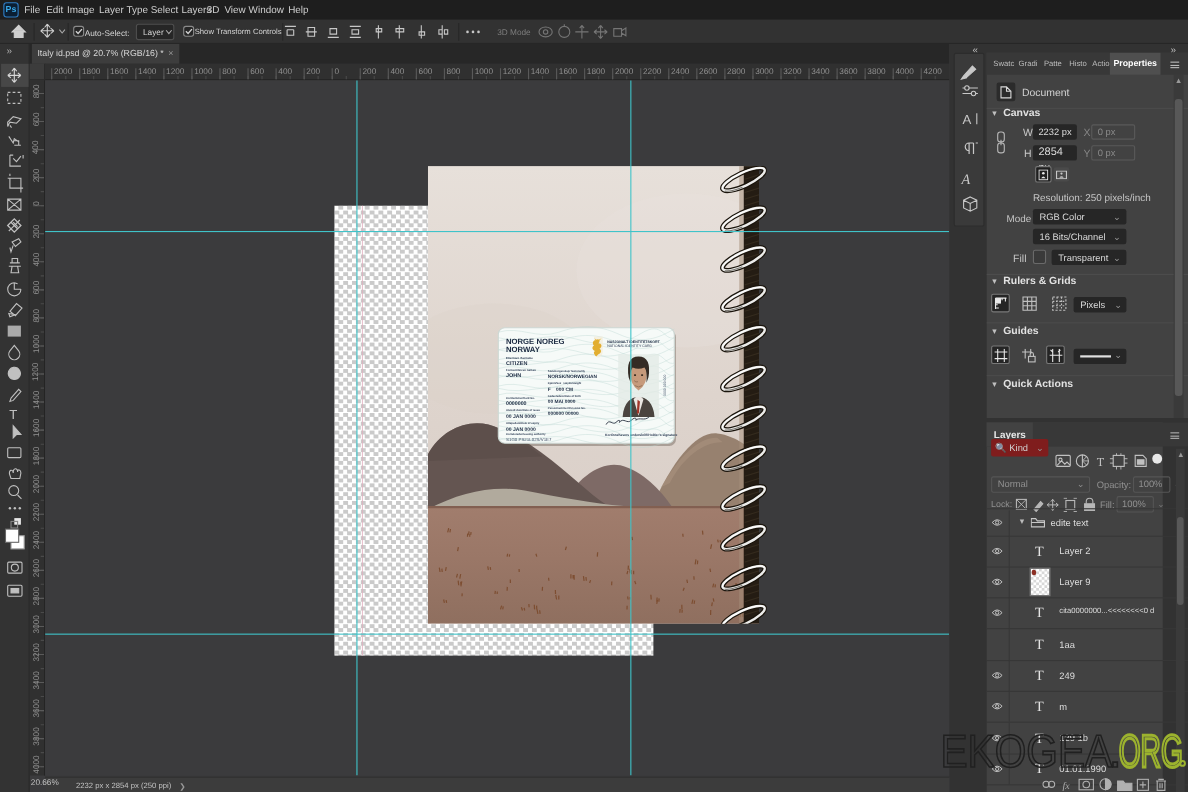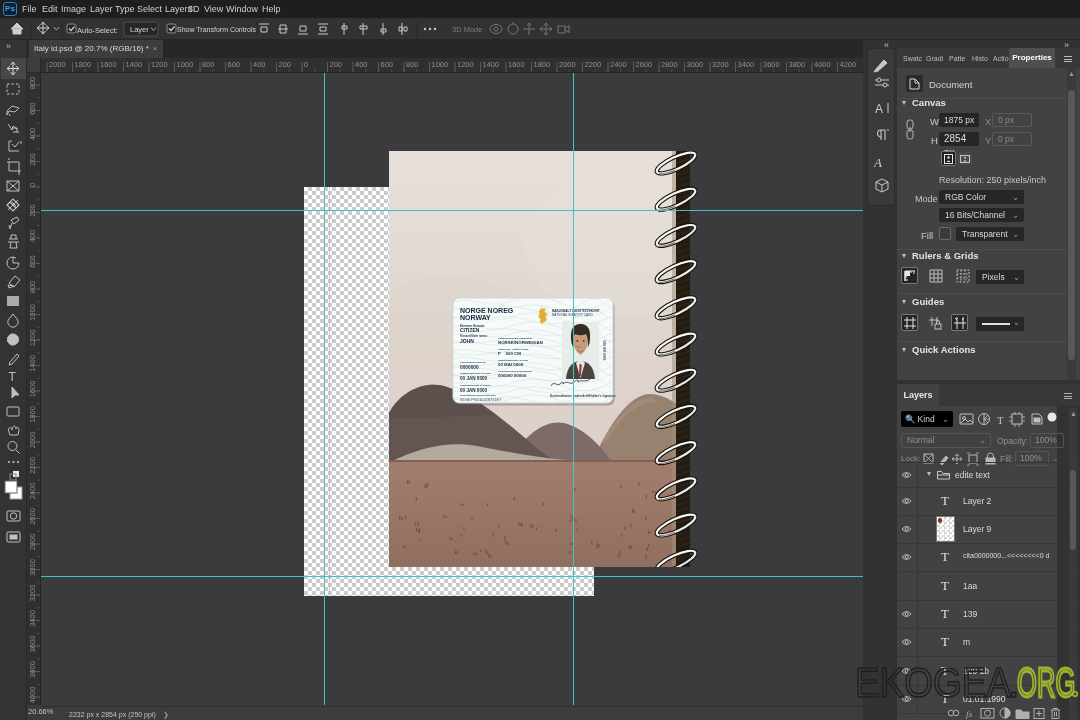--- a/index.html
+++ b/index.html
@@ -400,21 +400,21 @@
 <span class="tx" style="left:5px;top:50px;font-size:8px;color:#c0c0c0">▾</span>
 <span class="tx" style="left:15px;top:49px;font-size:9.5px;font-weight:bold;color:#e2e2e2">Canvas</span>
 <svg class="a" style="left:8px;top:71px" width="10" height="22">
       <g stroke="#b8b8b8" fill="none">
         <rect x="2" y="1" width="6" height="9" rx="2.5"></rect>
         <rect x="2" y="11" width="6" height="9" rx="2.5"></rect>
         <path d="M5 8 v5"></path>
       </g>
     </svg>
 <span class="tx" style="left:33px;top:68px;font-size:9.5px;color:#c8c8c8">W</span>
-<div class="a" style="left:42px;top:65px;width:40px;height:14px;background:#262626;border-radius:2px;color:#dadada;font-size:8.5px;line-height:14px;padding-left:5px">1875 px</div>
+<div class="a" style="left:42px;top:65px;width:40px;height:14px;background:#262626;border-radius:2px;color:#dadada;font-size:8.5px;line-height:14px;padding-left:5px">2232 px</div>
 <span class="tx" style="left:88px;top:68px;font-size:9.5px;color:#888">X</span>
 <div class="a" style="left:95px;top:65px;width:40px;height:14px;border:1px solid #5a5a5a;border-radius:2px;color:#8a8a8a;font-size:8.5px;line-height:12px;padding-left:5px">0 px</div>
 <span class="tx" style="left:34px;top:87px;font-size:9.5px;color:#c8c8c8">H</span>
 <div class="a" style="left:42px;top:84px;width:40px;height:14px;background:#262626;border-radius:2px;color:#dadada;font-size:10px;line-height:14px;padding-left:5px">2854 px</div>
 <span class="tx" style="left:88px;top:87px;font-size:9.5px;color:#888">Y</span>
 <div class="a" style="left:95px;top:84px;width:40px;height:14px;border:1px solid #5a5a5a;border-radius:2px;color:#8a8a8a;font-size:8.5px;line-height:12px;padding-left:5px">0 px</div>
 <div class="a" style="left:44px;top:103px;width:15px;height:15px;background:#1f1f1f;border:1px solid #777;border-radius:2px"></div>
 <svg class="a" style="left:47px;top:106px" width="9" height="10">
       <rect x="0.5" y="0.5" width="8" height="9" fill="none" stroke="#e8e8e8"></rect>
       <circle cx="4.5" cy="3.5" r="1.2" fill="#e8e8e8"></circle>
@@ -477,21 +477,21 @@
 <div class="a" style="left:171px;top:42px;width:7px;height:270px;background:#585858;border-radius:3px"></div>
 <span class="tx" style="left:171px;top:22px;font-size:7px;color:#999">▲</span>
   </div>
 
 <div class="a" id="layers" style="left:897px;top:384px;width:160px;height:336px;background:#424242">
     <div class="a" style="left:0;top:0;width:183px;height:22px;background:#383838"></div>
 <div class="a" style="left:0;top:0;width:42px;height:22px;background:#424242;color:#e8e8e8;font-size:9px;font-weight:bold;line-height:22px;text-align:center">Layers</div>
 <div class="a" style="left:167px;top:9px;width:8px;height:6px;border-top:1px solid #b0b0b0;border-bottom:1px solid #b0b0b0">
       <div style="margin-top:1.5px;height:1px;background:#b0b0b0"></div>
     </div>
-<div class="a" style="left:4px;top:27px;width:52px;height:16px;background:#000000;border-radius:2px;color:#d0d0d0;font-size:8.5px;line-height:16px"><span style="margin-left:4px">🔍</span><span style="margin-left:2px">Kind</span><span style="position:absolute;right:4px;color:#999">⌄</span></div>
+<div class="a" style="left:4px;top:15px;width:52px;height:16px;background:#7f1d1d;border-radius:2px;color:#d0d0d0;font-size:8.5px;line-height:16px"><span style="margin-left:4px">🔍</span><span style="margin-left:2px">Kind</span><span style="position:absolute;right:4px;color:#999">⌄</span></div>
 <svg class="a" style="left:62px;top:28px" width="100" height="15">
 <g stroke="#c0c0c0" fill="none">
  <rect x="1" y="2" width="13" height="10" rx="1"></rect>
         <circle cx="5" cy="6" r="1.5"></circle>
         <path d="M2 11 l4 -4 l3 3 l2 -2 l3 3"></path>
  <circle cx="25" cy="7" r="5.5"></circle>
         <path d="M25 1.5 v11"></path>
         <path d="M25 7 l4 -4 M25 7 l5.5 0 M25 7 l4 4" stroke-width="0.8"></path>
  <text x="38" y="11.5" font-size="11" fill="#c0c0c0" stroke="none" font-family="Liberation Serif">T</text>
  <rect x="53" y="2" width="10" height="10"></rect>
@@ -574,21 +574,21 @@
 <span class="tx" style="left:66px;top:197px;font-size:8.5px;color:#dcdcdc">1aa</span>
 <div class="a" style="left:0;top:244px;width:183px;height:1px;background:#373737"></div>
 <div class="a" style="left:4px;top:226px">
       <svg width="11" height="8" viewBox="0 0 11 8">
         <path d="M1 4 Q 5.5 -1 10 4 Q 5.5 9 1 4 Z" fill="none" stroke="#c2c2c2" stroke-width="0.9"></path>
         <circle cx="5.5" cy="4" r="1.5" fill="none" stroke="#c2c2c2" stroke-width="0.9"></circle>
       </svg>
     </div>
 <div class="a" style="left:20px;top:216px;width:1px;height:28px;background:#373737"></div>
 <span class="tx" style="left:44px;top:222px;font-size:13px;color:#e4e4e4;font-family:Liberation Serif">T</span>
-<span class="tx" style="left:66px;top:225px;font-size:8.5px;color:#dcdcdc">139</span>
+<span class="tx" style="left:66px;top:225px;font-size:8.5px;color:#dcdcdc">249</span>
 <div class="a" style="left:0;top:272px;width:183px;height:1px;background:#373737"></div>
 <div class="a" style="left:4px;top:254px">
       <svg width="11" height="8" viewBox="0 0 11 8">
         <path d="M1 4 Q 5.5 -1 10 4 Q 5.5 9 1 4 Z" fill="none" stroke="#c2c2c2" stroke-width="0.9"></path>
         <circle cx="5.5" cy="4" r="1.5" fill="none" stroke="#c2c2c2" stroke-width="0.9"></circle>
       </svg>
     </div>
 <div class="a" style="left:20px;top:244px;width:1px;height:28px;background:#373737"></div>
 <span class="tx" style="left:44px;top:250px;font-size:13px;color:#e4e4e4;font-family:Liberation Serif">T</span>
 <span class="tx" style="left:66px;top:253px;font-size:8.5px;color:#dcdcdc">m</span>

